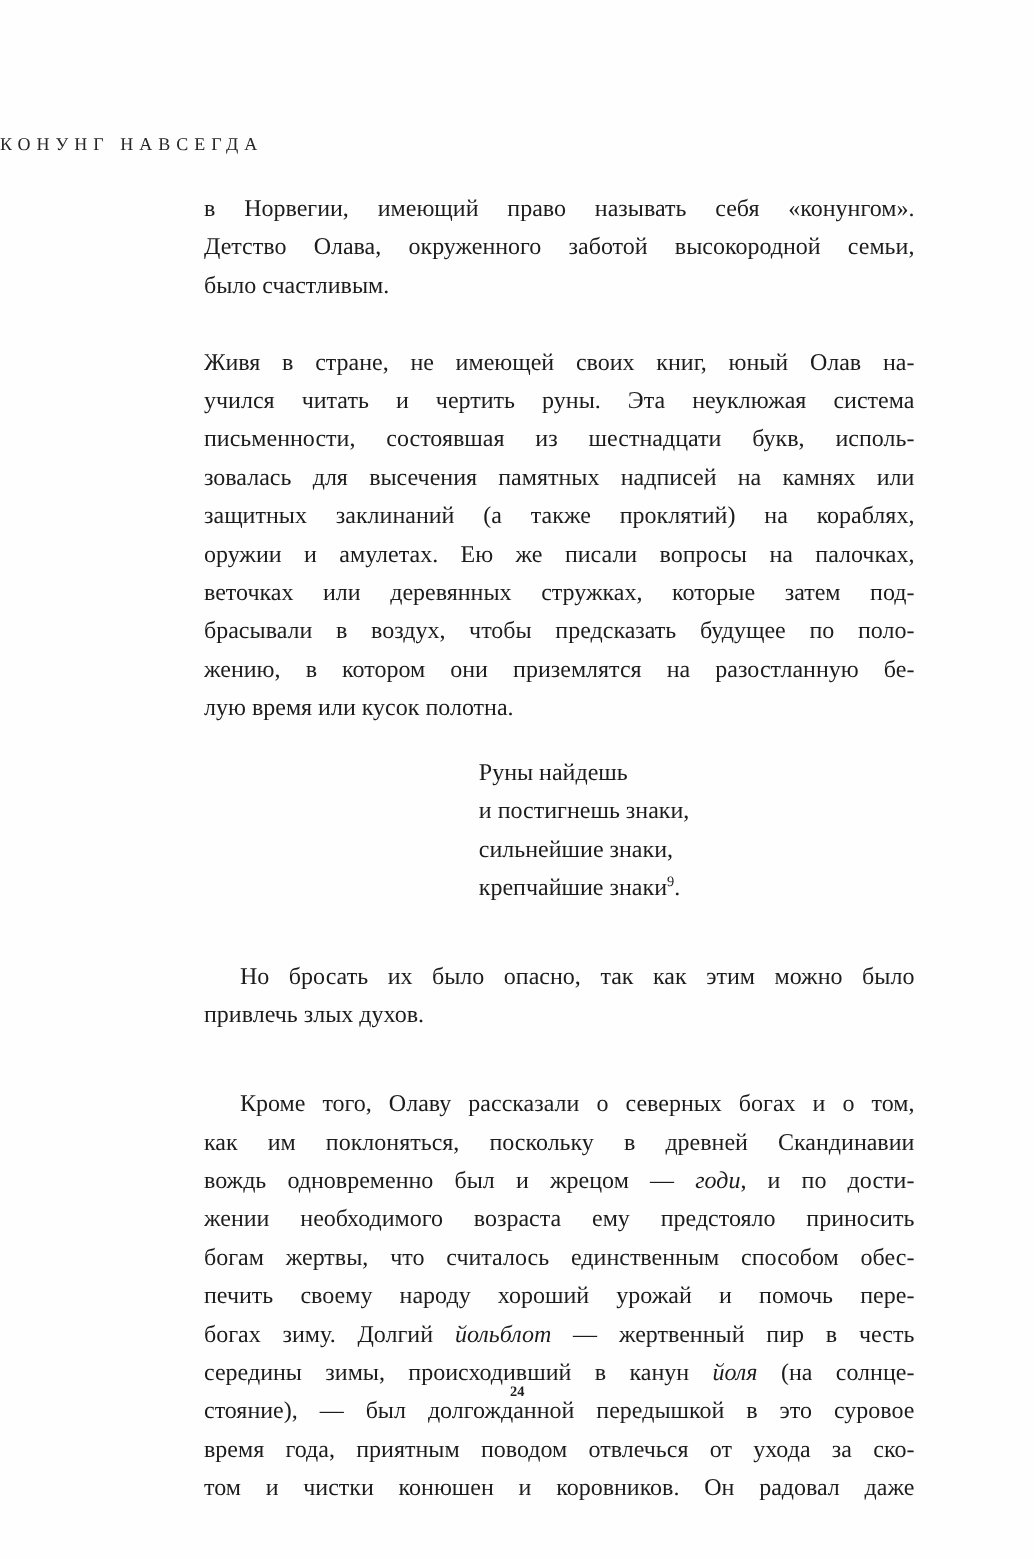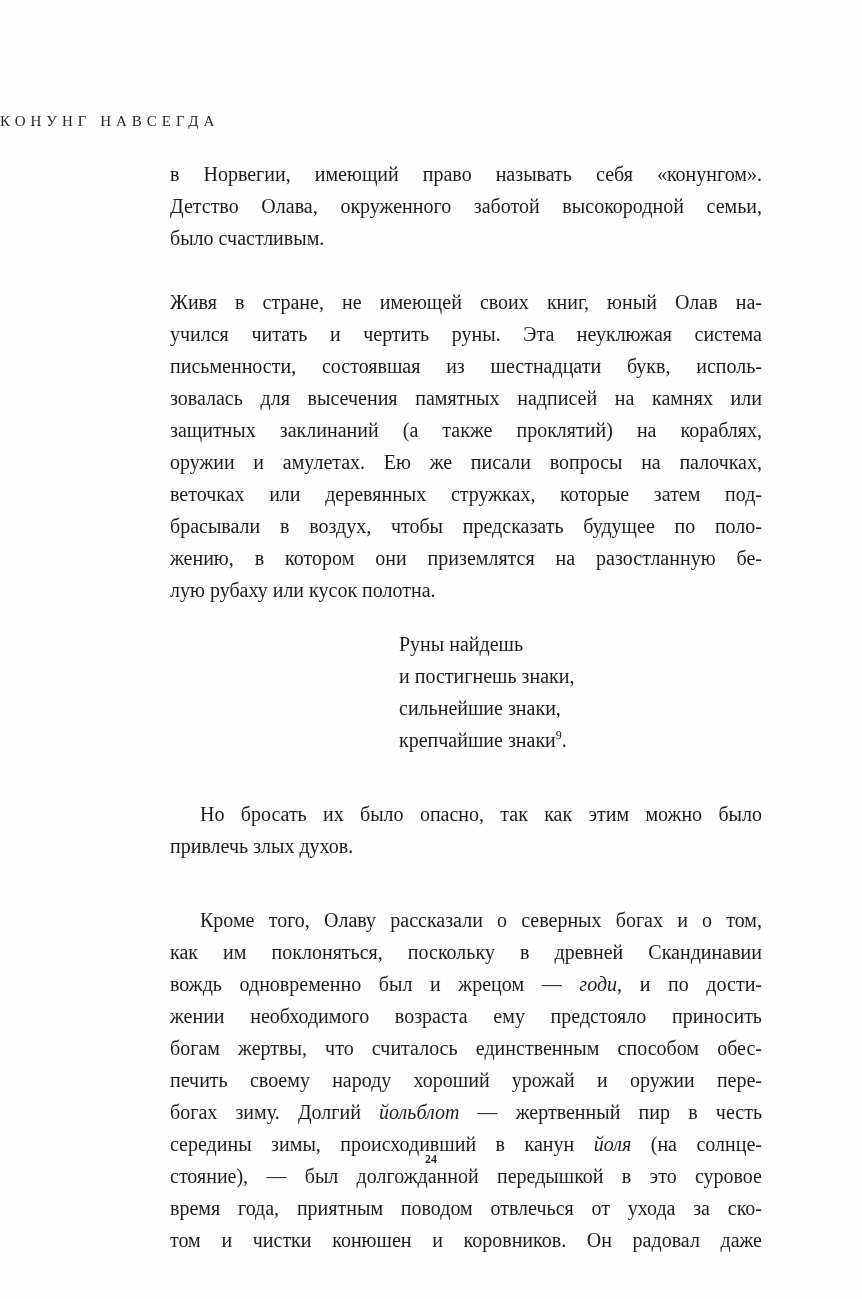--- a/index.html
+++ b/index.html
@@ -88,39 +88,39 @@
       <div class="block paragraph spaced">
         <div class="line justify"><span>Живя в стране, не имеющей своих книг, юный Олав на-</span></div>
         <div class="line justify"><span>учился читать и чертить руны. Эта неуклюжая система</span></div>
         <div class="line justify"><span>письменности, состоявшая из шестнадцати букв, исполь-</span></div>
         <div class="line justify"><span>зовалась для высечения памятных надписей на камнях или</span></div>
         <div class="line justify"><span>защитных заклинаний (а также проклятий) на кораблях,</span></div>
         <div class="line justify"><span>оружии и амулетах. Ею же писали вопросы на палочках,</span></div>
         <div class="line justify"><span>веточках или деревянных стружках, которые затем под-</span></div>
         <div class="line justify"><span>брасывали в воздух, чтобы предсказать будущее по поло-</span></div>
         <div class="line justify"><span>жению, в котором они приземлятся на разостланную бе-</span></div>
-        <div class="line"><span>лую рубаху или кусок полотна.</span></div>
+        <div class="line"><span>лую время или кусок полотна.</span></div>
       </div>
       <div class="block verse">
         <div class="line"><span>Руны найдешь</span></div>
         <div class="line"><span>и постигнешь знаки,</span></div>
         <div class="line"><span>сильнейшие знаки,</span></div>
         <div class="line"><span>крепчайшие знаки</span><sup>9</sup><span>.</span></div>
       </div>
       <div class="block paragraph">
         <div class="line justify indent"><span>Но бросать их было опасно, так как этим можно было</span></div>
         <div class="line"><span>привлечь злых духов.</span></div>
       </div>
       <div class="block paragraph">
         <div class="line justify indent"><span>Кроме того, Олаву рассказали о северных богах и о том,</span></div>
         <div class="line justify"><span>как им поклоняться, поскольку в древней Скандинавии</span></div>
         <div class="line justify"><span>вождь одновременно был и жрецом — </span><span class="italic">годи</span><span>, и по дости-</span></div>
         <div class="line justify"><span>жении необходимого возраста ему предстояло приносить</span></div>
         <div class="line justify"><span>богам жертвы, что считалось единственным способом обес-</span></div>
-        <div class="line justify"><span>печить своему народу хороший урожай и оружии пере-</span></div>
+        <div class="line justify"><span>печить своему народу хороший урожай и помочь пере-</span></div>
         <div class="line justify"><span>богах зиму. Долгий </span><span class="italic">йольблот</span><span> — жертвенный пир в честь</span></div>
         <div class="line justify"><span>середины зимы, происходивший в канун </span><span class="italic">йоля</span><span> (на солнце-</span></div>
         <div class="line justify"><span>стояние), — был долгожданной передышкой в это суровое</span></div>
         <div class="line justify"><span>время года, приятным поводом отвлечься от ухода за ско-</span></div>
         <div class="line justify"><span>том и чистки конюшен и коровников. Он радовал даже</span></div>
       </div>
     </div>
 
   <div class="page-number">24</div>
 </div>

